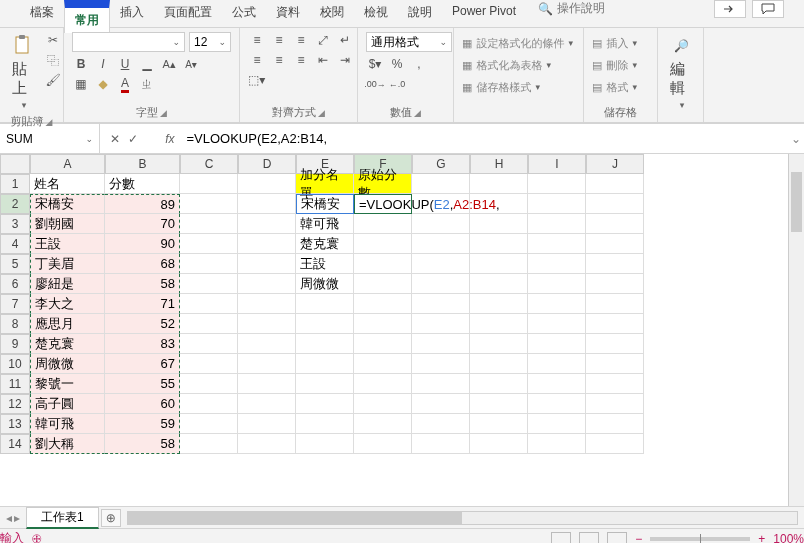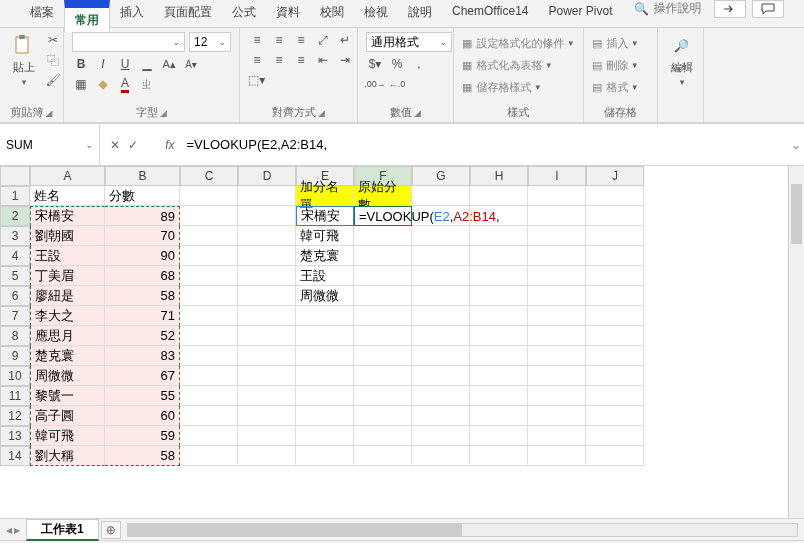--- a/index.html
+++ b/index.html
@@ -13,28 +13,28 @@
   .menubar .right .btn { border: 1px solid #ccc; padding: 2px 8px; background: #fff; }
 
   .ribbon { display: flex; height: 95px; background: #f3f3f3; border-bottom: 1px solid #d4d4d4; }
   .group { border-right: 1px solid #d8d8d8; padding: 4px 8px 2px 8px; display: flex; flex-direction: column; justify-content: space-between; }
   .group-content { flex: 1; display: flex; align-items: flex-start; gap: 4px; }
   .group-label { text-align: center; color: #666; font-size: 11px; padding-top: 2px; display:flex; justify-content:center; align-items:center; gap:2px;}
   .group-label .dd { font-size: 9px; color: #888; }
   
   .big-btn { display: flex; flex-direction: column; align-items: center; gap: 2px; padding: 2px 4px; color: #444; }
   .big-btn .ico { width: 24px; height: 24px; display:flex; align-items:center; justify-content:center; }
-  .big-btn .lbl { font-size: 11px; }
+  .big-btn .lbl { font-size: 15px; }
   .mini-col { display: flex; flex-direction: column; gap: 4px; }
   .mini-row { display: flex; gap: 4px; align-items: center; }
   .mini { width: 18px; height: 16px; display:flex; align-items:center; justify-content:center; color:#555; font-size:12px; }
   .font-select { border:1px solid #ccc; background:#fff; height:20px; font-size:12px; padding: 0 4px; display:flex; align-items:center; justify-content:space-between; gap:4px;}
   .dd-arrow { font-size:9px; color:#666; }
   
-  .row2 { display:flex; align-items:center; gap:2px; height:43px; background:#fff; border-bottom:1px solid #d4d4d4; border-top:1px solid #d4d4d4; }
+  .row2 { display:flex; align-items:center; gap:2px; height:31px; background:#fff; border-bottom:1px solid #d4d4d4; border-top:1px solid #d4d4d4; }
   .namebox { width:100px; border-right:1px solid #d4d4d4; height:100%; display:flex; align-items:center; padding:0 6px; justify-content:space-between;}
   .fx-btns { display:flex; gap:8px; padding:0 8px; color:#666; }
   .fx-label { font-style: italic; color:#666; padding:0 6px;margin-left:11px;}
   .formula-input { flex:1; padding:0 4px; color:#000; height:100%; display:flex; align-items:center; border:none; outline:none; font-size:13px;}
   .formula-dd { width:16px; color:#888; text-align:center;}
 
   .grid-wrap { position:relative; height: calc(543px - 28px - 95px - 26px - 22px - 20px); background:#fff; overflow:hidden;}
   .grid { display:grid; grid-template-columns: 30px 75px 75px 58px 58px 58px 58px 58px 58px 58px 58px; grid-auto-rows: 20px; }
   .corner { background:#f0f0f0; border:1px solid #ccc; }
   .colhdr { background:#f0f0f0; border:1px solid #ccc; text-align:center; color:#444; font-size:12px; display:flex; align-items:center; justify-content:center;}
@@ -51,21 +51,21 @@
   .cell.yellow { background:#ffff00; }
   .cell.editing { border:1px solid #217346; background:#fff; position:relative; }
   .cell.ref-e { border:1.5px solid #3b7dd8; }
   .editing-text .p1{color:#000;} .editing-text .p2{color:#3b7dd8;} .editing-text .p3{color:#000;} .editing-text .p4{color:#c00000;}
 
   .tooltip { position:absolute; background:#fff; border:1px solid #aaa; padding:2px 6px; font-size:11px; color:#444; box-shadow:1px 1px 3px rgba(0,0,0,.2); white-space:nowrap; }
   .tooltip b { font-weight:bold; }
 
   .sheet-tabs { height:22px; background:#f3f3f3; border-top:1px solid #d4d4d4; display:flex; align-items:center; }
   .sheet-nav { display:flex; gap:2px; padding:0 6px; color:#888;}
-  .sheet-tab { background:#fff; border:1px solid #ccc; border-bottom:2px solid #217346; padding:1px 14px; font-size:12px;font-weight:bold;}
+  .sheet-tab { background:#fff; border:1px solid #ccc; border-bottom:2px solid #217346; padding:1px 14px; font-size:12px;}
   .sheet-add { padding:0 8px; color:#666; border:1px solid #ccc; margin-left:2px; background:#f8f8f8; width:20px; height:18px; display:flex; align-items:center; justify-content:center;}
   .hscroll { flex:1; margin:0 6px; height:14px; background:#eee; border:1px solid #ccc; position:relative;}
   .hscroll .thumb{ position:absolute; left:0; top:0; height:100%; width:50%; background:#ccc;}
 
   .statusbar { height:20px; background:#f3f3f3; border-top:1px solid #d4d4d4; display:flex; align-items:center; padding:0 0; color:#be185d; font-size:12px;}
   .statusbar .right { margin-left:auto; display:flex; align-items:center; gap:8px;}
   .view-btn { width:20px; height:14px; border:1px solid #bbb; }
   .zoom-slider { width:100px; height:4px; background:#ccc; position:relative;}
   .zoom-slider .tick{position:absolute; left:50%; top:-3px; width:1px; height:10px; background:#888;}
 
@@ -83,21 +83,20 @@
 <div class="menubar">
   <div class="tab">檔案</div>
   <div class="tab active">常用</div>
   <div class="tab">插入</div>
   <div class="tab">頁面配置</div>
   <div class="tab">公式</div>
   <div class="tab">資料</div>
   <div class="tab">校閱</div>
   <div class="tab">檢視</div>
   <div class="tab">說明</div>
-  <div class="tab">ChemOffice14</div>
   <div class="tab">Power Pivot</div>
   <div class="search">
     <span>🔍</span>
     <span>操作說明</span>
   </div>
   <div class="right">
     <div class="btn">
       <svg width="14" height="12">
           <path d="M1 6 L9 6 M6 3 L9 6 L6 9" stroke="#444" fill="none" stroke-width="1.2"></path>
         </svg>
@@ -230,23 +229,20 @@
           <span>▦</span>
           <span>格式化為表格</span>
           <span class="dd-arrow">▾</span>
         </div>
       <div class="style-item">
           <span>▦</span>
           <span>儲存格樣式</span>
           <span class="dd-arrow">▾</span>
         </div>
     </div>
-    <div class="group-label">
-        <span>樣式</span>
-      </div>
   </div>
 
   <div class="group" style="width:74px;">
     <div class="group-content" style="flex-direction:column; gap:0;">
       <div class="style-item">
           <span>▤</span>
           <span>插入</span>
           <span class="dd-arrow">▾</span>
         </div>
       <div class="style-item">

